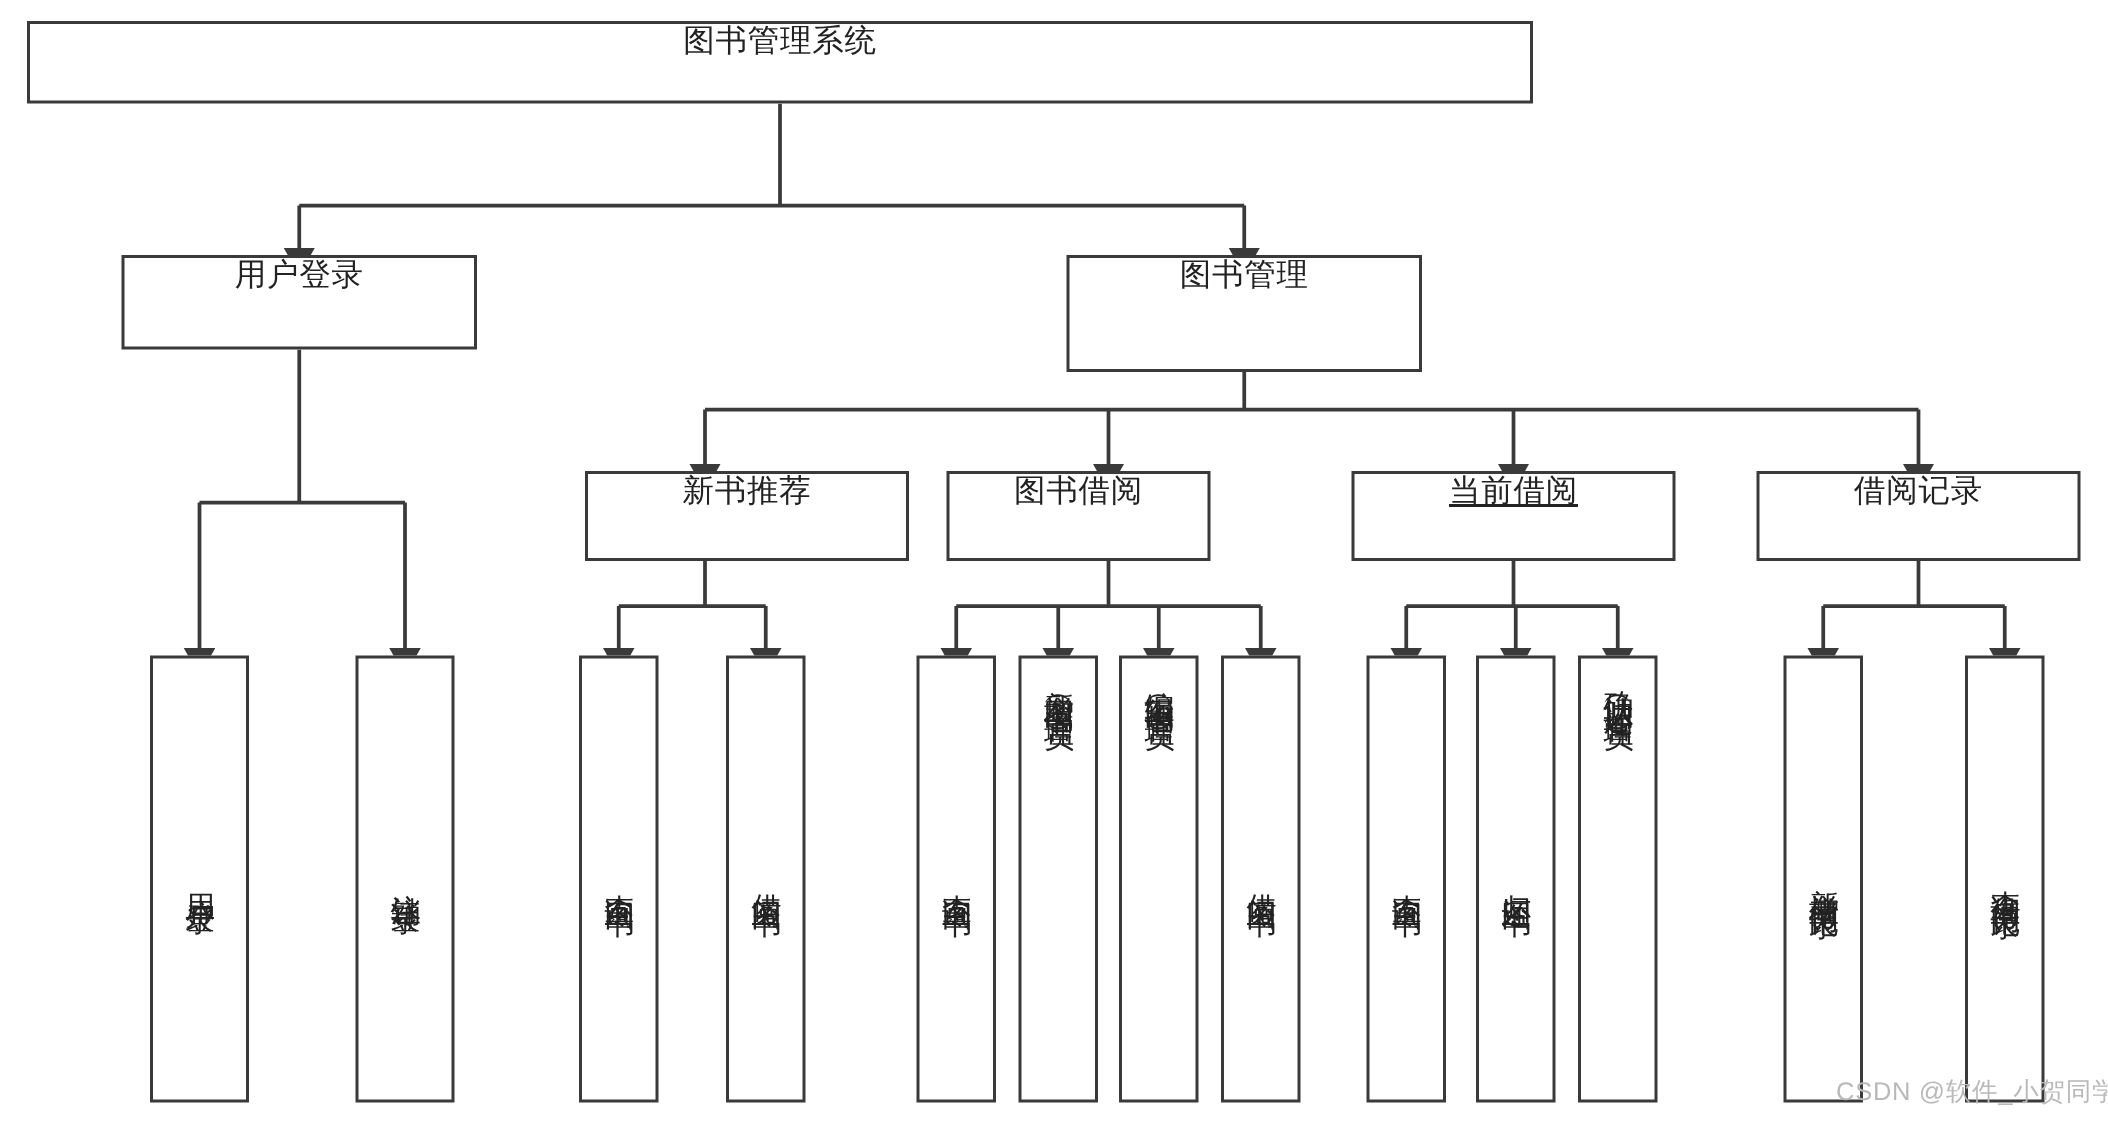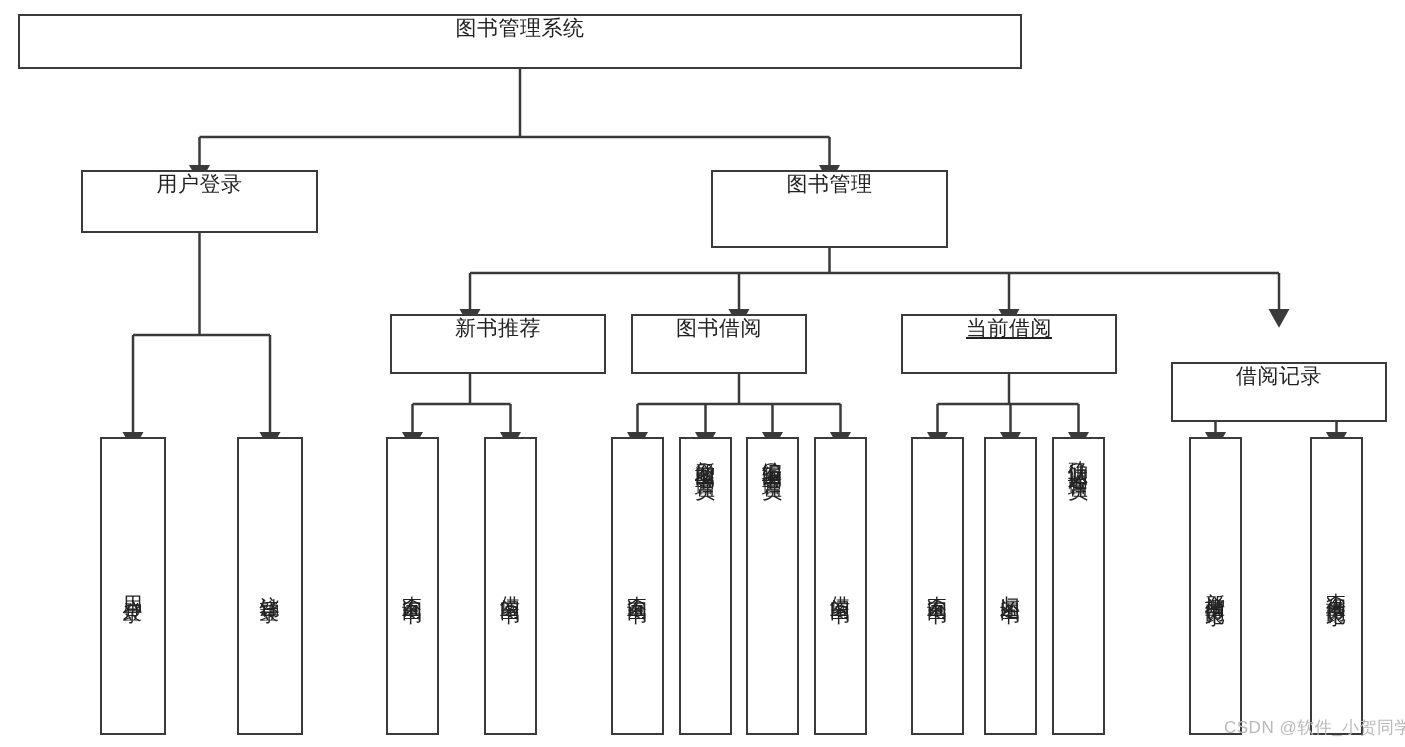--- a/index.html
+++ b/index.html
@@ -133,21 +133,21 @@
       </div>
       <div class="node lvl2 horizontal" style="left: 362px; top: 314px; width: 216px; height: 60px; border-color: rgb(58, 58, 58); margin-left: 28px;">
         <span class="label">新书推荐</span>
       </div>
       <div class="node lvl2 horizontal" style="left: 631px; top: 314px; width: 176px; height: 60px; border-color: rgb(58, 58, 58);">
         <span class="label">图书借阅</span>
       </div>
       <div class="node lvl2 horizontal" style="left: 901px; top: 314px; width: 216px; height: 60px; border-color: rgb(58, 58, 58); text-decoration: underline;">
         <span class="label">当前借阅</span>
       </div>
-      <div class="node lvl2 horizontal" style="left: 1171px; top: 314px; width: 216px; height: 60px; border-color: rgb(58, 58, 58); margin-top: 48px;">
+      <div class="node lvl2 horizontal" style="left: 1171px; top: 314px; width: 216px; height: 60px; border-color: rgb(58, 58, 58);">
         <span class="label">借阅记录</span>
       </div>
       <div class="node leaf vertical centered" style="left: 100px; top: 437px; width: 66px; height: 298px; border-color: rgb(58, 58, 58);">
         <span class="label">用户登录</span>
       </div>
       <div class="node leaf vertical centered" style="left: 237px; top: 437px; width: 66px; height: 298px; border-color: rgb(58, 58, 58);">
         <span class="label">注销登录</span>
       </div>
       <div class="node leaf vertical centered" style="left: 386px; top: 437px; width: 53px; height: 298px; border-color: rgb(58, 58, 58);">
         <span class="label">查询图书</span>

